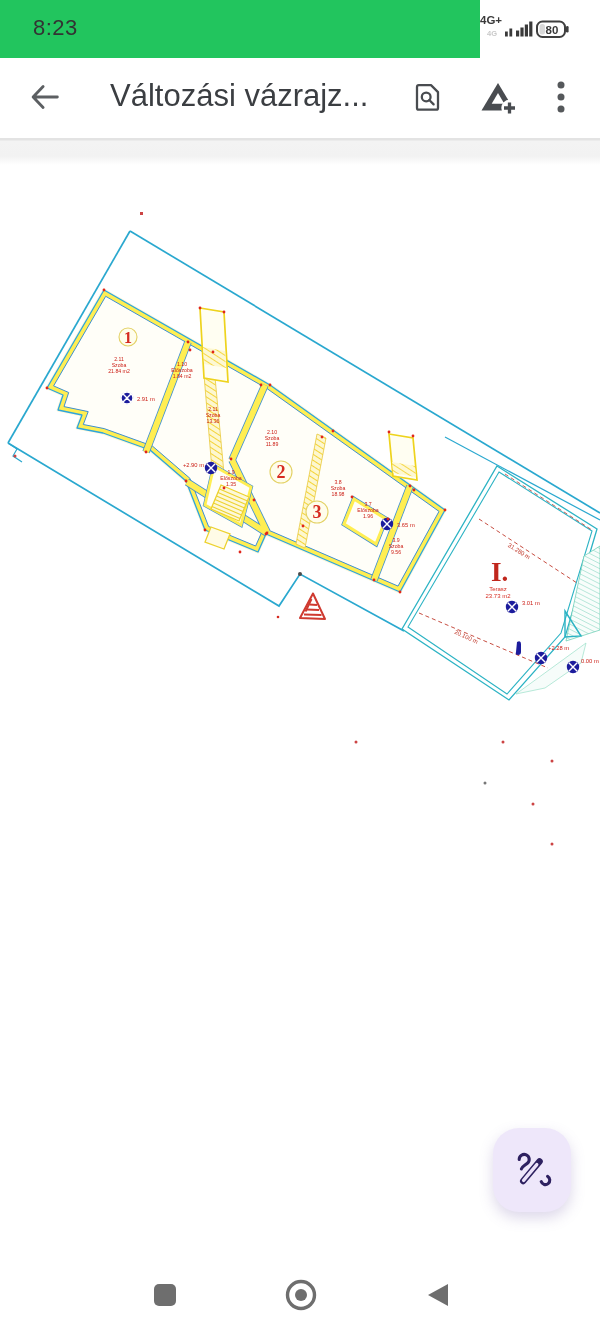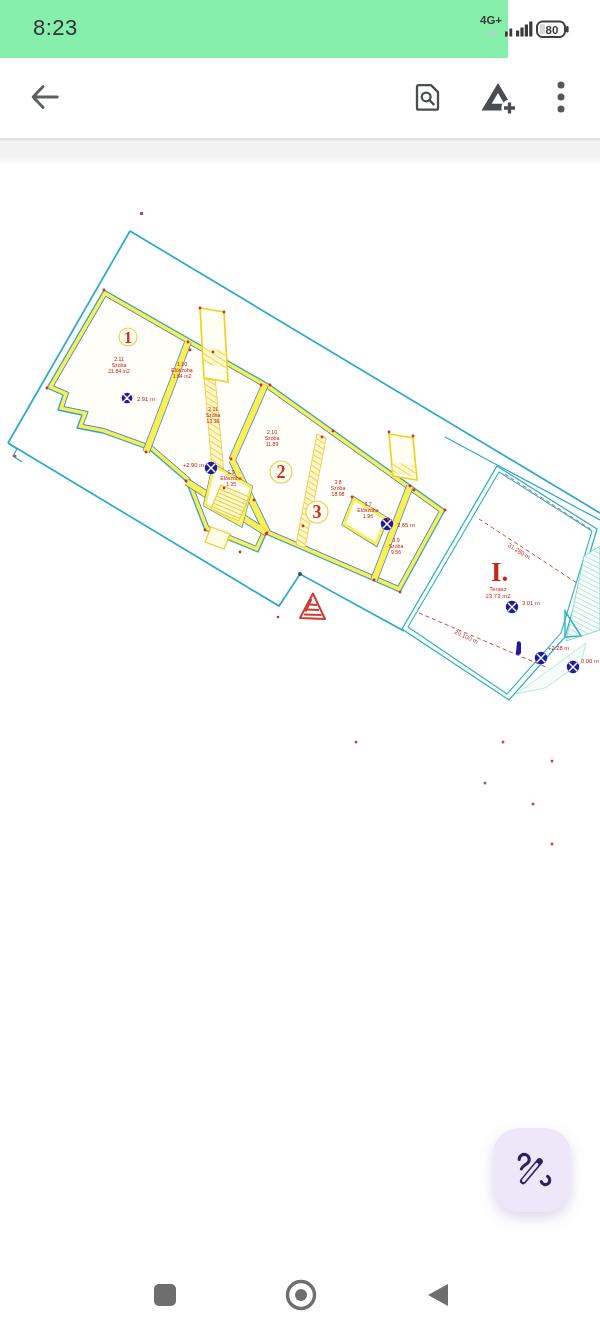--- a/index.html
+++ b/index.html
@@ -3,21 +3,21 @@
 <meta charset="utf-8">
 <style>
   html,body{margin:0;padding:0;}
   body{width:600px;height:1332px;position:relative;background:#fff;overflow:hidden;
        font-family:"Liberation Sans", sans-serif;}
   .abs{position:absolute;}
 </style>
 </head>
 <body>
 
-<div class="abs" style="left:0;top:0;width:480px;height:58px;background:#86efac;padding-left:28px;">
+<div class="abs" style="left:0;top:0;width:480px;height:58px;background:#22c55e;">
 
   <div class="abs" style="left:33px;top:15px;font-size:22px;color:#333;font-weight:400;letter-spacing:0.5px;">8:23</div>
 
   <svg class="abs" style="left:470px;top:10px;" width="102" height="30" viewBox="0 0 102 30">
     <text x="10" y="14" font-size="11.5" font-weight="bold" fill="#3a3a3a" font-family="Liberation Sans">4G+</text>
     <text x="17" y="25.5" font-size="7.5" font-weight="bold" fill="#c9c9c9" font-family="Liberation Sans">4G</text>
     <g transform="translate(9,1.5)">
     <rect x="26" y="20" width="2.8" height="5" fill="#3a3a3a"></rect>
     <rect x="30.4" y="17" width="2.8" height="8" fill="#3a3a3a"></rect>
     <rect x="37" y="19" width="3.2" height="6" fill="#3a3a3a"></rect>
@@ -31,20 +31,21 @@
     </g>
   </svg>
 </div>
 
 <div class="abs" style="left:0;top:58px;width:600px;height:90px;background:#fff;">
 
   <svg class="abs" style="left:26px;top:20px;" width="38" height="38" viewBox="0 0 40 40">
     <path d="M33 20 H8 M18 9 L7.5 20 L18 31" fill="none" stroke="#5c5f62" stroke-width="3" stroke-linecap="round" stroke-linejoin="round"></path>
   </svg>
 
+  <div class="abs" style="left:110px;top:20px;font-size:31px;color:#3b3e42;">Változási vázrajz...</div>
 
   <svg class="abs" style="left:410px;top:21px;" width="35" height="35" viewBox="0 0 40 40">
     <path d="M10 7 h14 l8 8 v18 a2 2 0 0 1 -2 2 h-20 a2 2 0 0 1 -2 -2 v-24 a2 2 0 0 1 2 -2 z" fill="none" stroke="#494c50" stroke-width="2.6" stroke-linejoin="round"></path>
     <circle cx="18.5" cy="20.5" r="5" fill="none" stroke="#494c50" stroke-width="2.6"></circle>
     <path d="M22 24 l5 5" stroke="#494c50" stroke-width="2.6" stroke-linecap="round"></path>
   </svg>
 
   <svg class="abs" style="left:479px;top:20px;" width="38" height="38" viewBox="0 0 38 38">
     <path d="M19 5 L35.5 32.5 L2.5 32.5 Z" fill="#494c50"></path>
     <path d="M19 15 L25.3 25.8 L12.7 25.8 Z" fill="#fff"></path>

